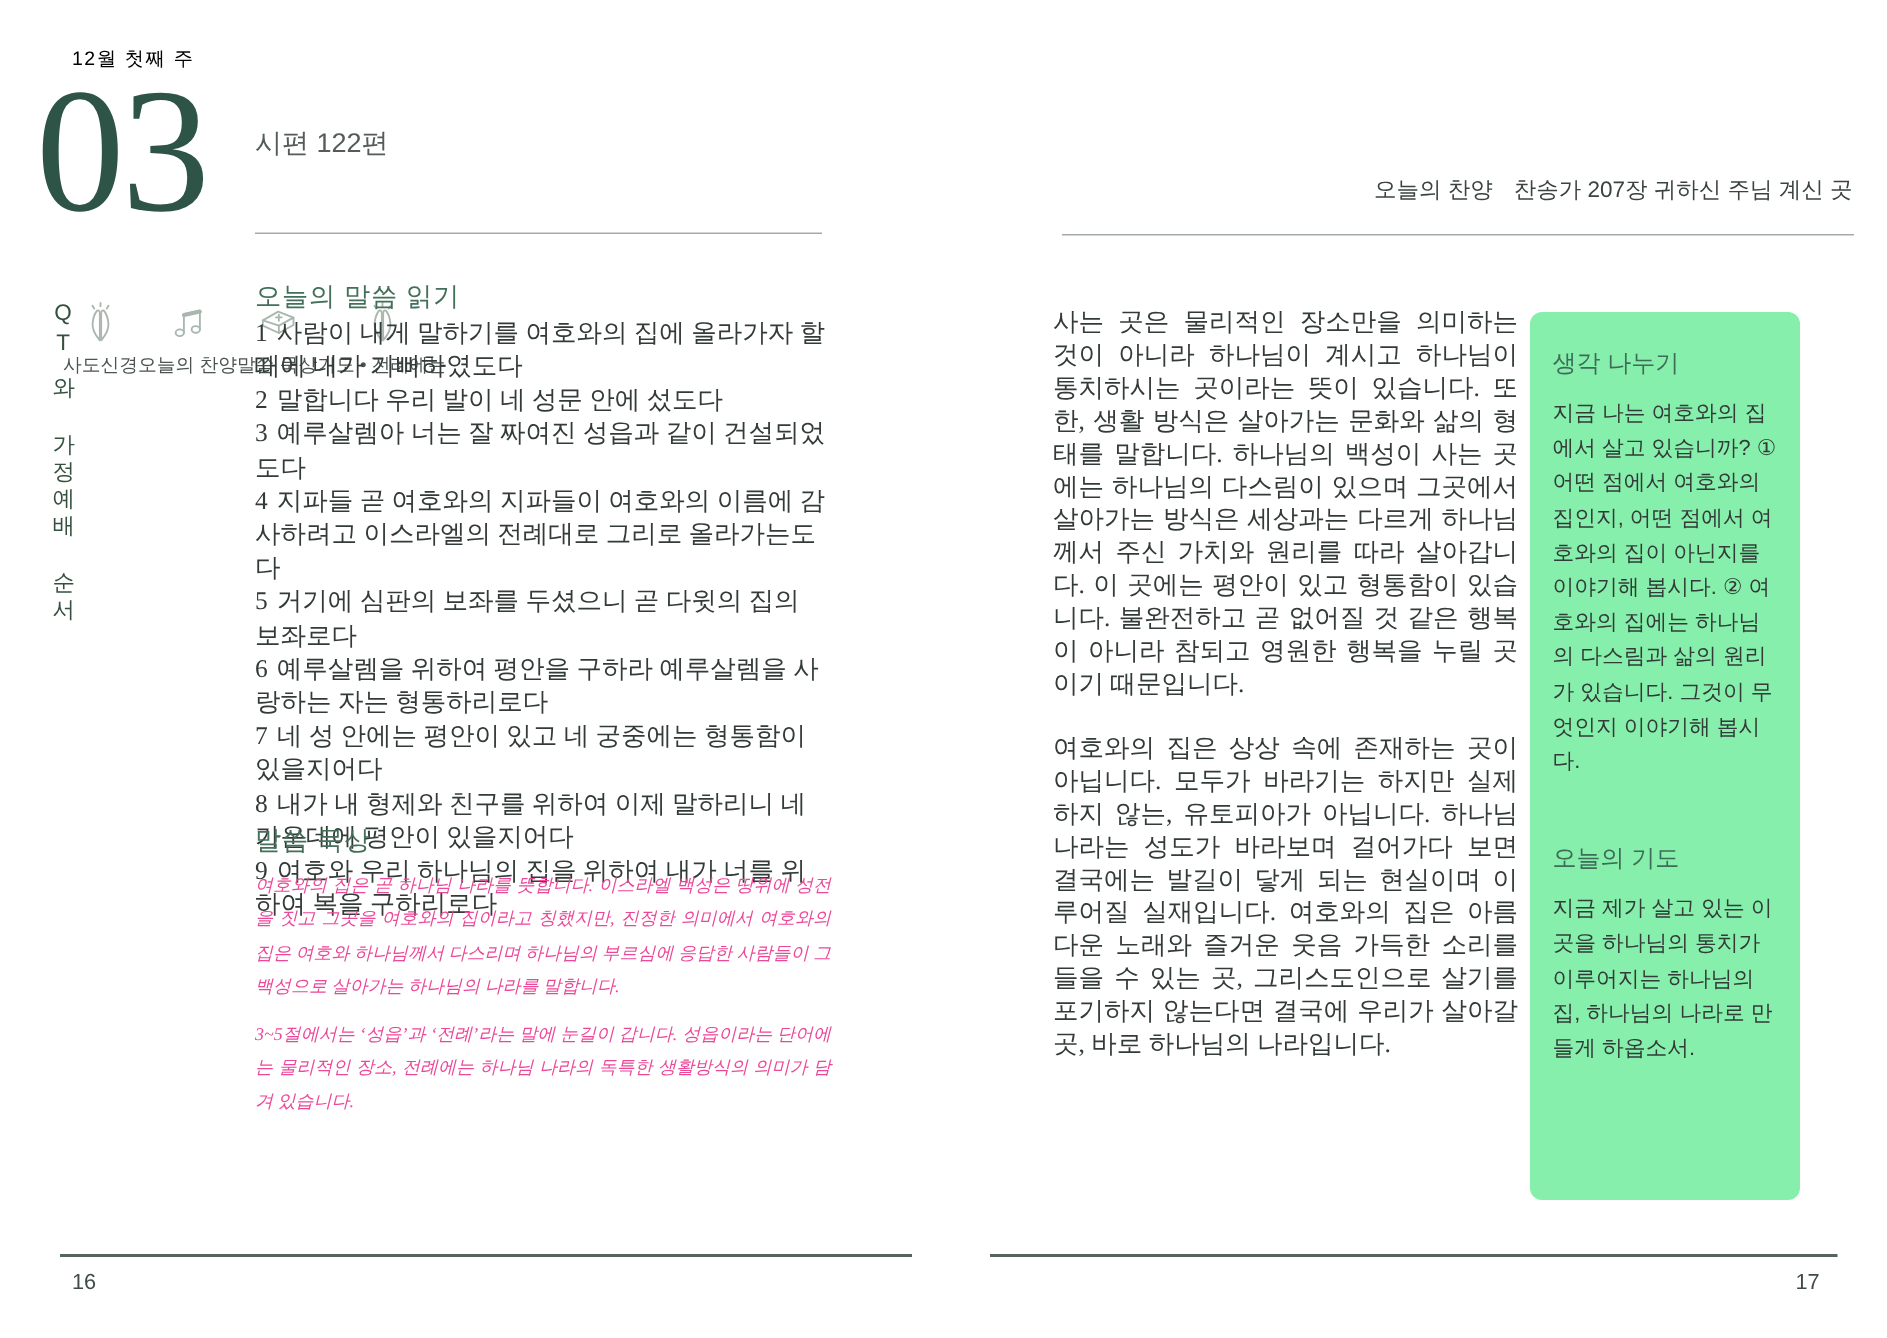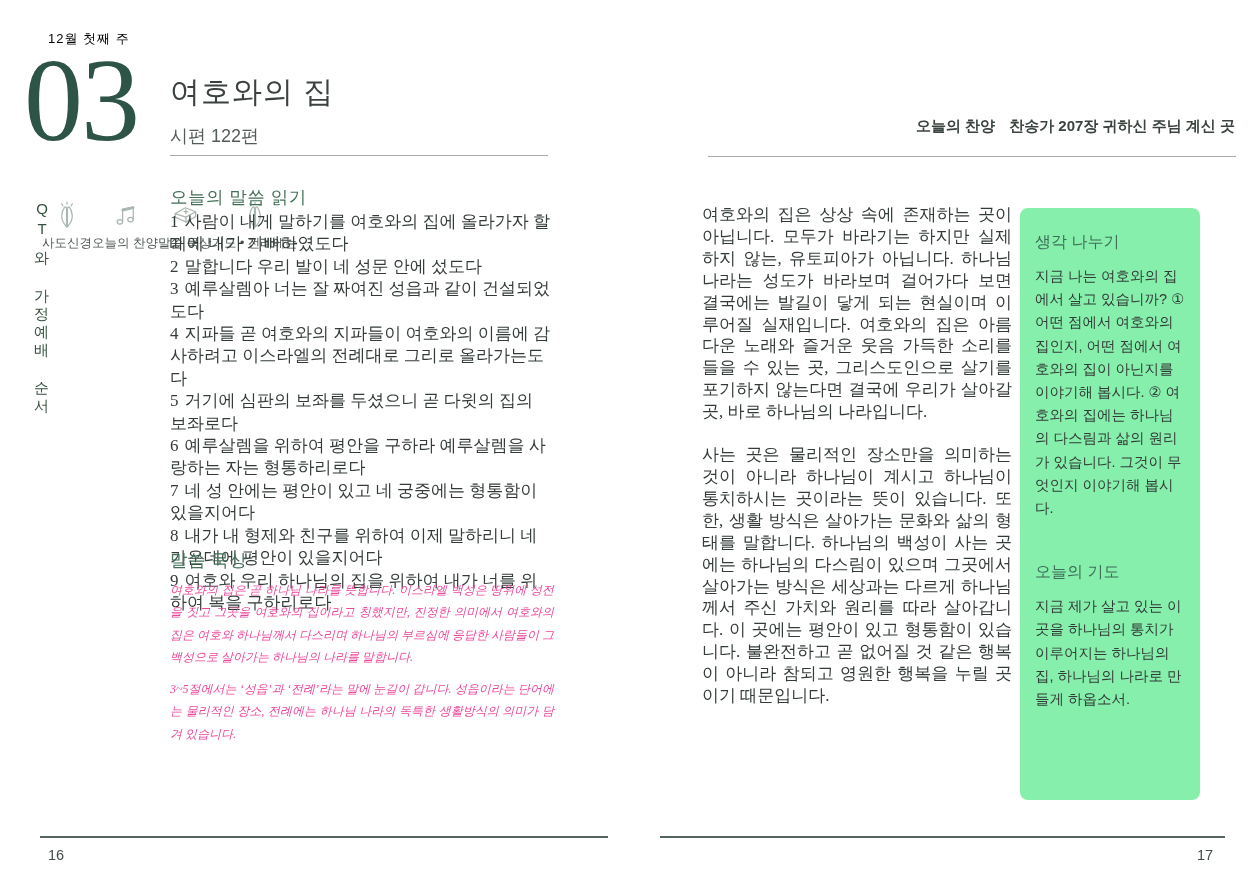--- a/index.html
+++ b/index.html
@@ -60,21 +60,20 @@
   .meditation-body {
     position:absolute; left:170px; top:579px; width:384px;
     font-family:"Liberation Serif","DejaVu Serif",serif;
     font-size:12px; line-height:22.3px; color:#ec4899; text-align:justify;font-style:italic;
   }
   .meditation-body p + p { margin-top:10px; }
   
   .praise-header {
     position:absolute; right:23px; top:117px; font-size:15px; color:#3a433e;
     white-space:nowrap;
-    font-weight:bold;
   }
   .praise-header .praise-label { margin-right:14px; }
   .praise-rule {
     position:absolute; left:708px; top:156px; width:528px; height:1px; background:#a4aba7;
   }
   .right-col {
     position:absolute; left:702px; top:204px; width:310px;
     font-family:"Liberation Serif","DejaVu Serif",serif;
     font-size:17px; line-height:21.9px; color:#333b38; text-align:justify;
   }
@@ -102,21 +101,20 @@
 </style>
 </head>
 <body>
 
 <div class="root">
 
   <div class="week-label">12월 첫째 주</div>
   <div class="day-number">03</div>
 
   <div class="title-block">
-    <div class="lesson-title">여호와의 집</div>
     <div class="lesson-subtitle">시편 122편</div>
   </div>
   <div class="title-rule"></div>
 
   <div class="vertical-label">
     <span>QT와</span>
     <span>가정예배</span>
     <span>순서</span>
   </div>
 
@@ -181,22 +179,22 @@
 
   <div class="footer-line-left"></div>
   <div class="pageno pageno-left">16</div>
 
   <div class="praise-header">
     <span class="praise-label">오늘의 찬양</span><span>찬송가 207장 귀하신 주님 계신 곳</span>
   </div>
   <div class="praise-rule"></div>
 
   <div class="right-col">
+    <p>사는 곳은 물리적인 장소만을 의미하는 것이 아니라 하나님이 계시고 하나님이 통치하시는 곳이라는 뜻이 있습니다. 또한, 생활 방식은 살아가는 문화와 삶의 형태를 말합니다. 하나님의 백성이 사는 곳에는 하나님의 다스림이 있으며 그곳에서 살아가는 방식은 세상과는 다르게 하나님께서 주신 가치와 원리를 따라 살아갑니다. 이 곳에는 평안이 있고 형통함이 있습니다. 불완전하고 곧 없어질 것 같은 행복이 아니라 참되고 영원한 행복을 누릴 곳이기 때문입니다.</p>
     <p>여호와의 집은 상상 속에 존재하는 곳이 아닙니다. 모두가 바라기는 하지만 실제하지 않는, 유토피아가 아닙니다. 하나님 나라는 성도가 바라보며 걸어가다 보면 결국에는 발길이 닿게 되는 현실이며 이루어질 실재입니다. 여호와의 집은 아름다운 노래와 즐거운 웃음 가득한 소리를 들을 수 있는 곳, 그리스도인으로 살기를 포기하지 않는다면 결국에 우리가 살아갈 곳, 바로 하나님의 나라입니다.</p>
-    <p>사는 곳은 물리적인 장소만을 의미하는 것이 아니라 하나님이 계시고 하나님이 통치하시는 곳이라는 뜻이 있습니다. 또한, 생활 방식은 살아가는 문화와 삶의 형태를 말합니다. 하나님의 백성이 사는 곳에는 하나님의 다스림이 있으며 그곳에서 살아가는 방식은 세상과는 다르게 하나님께서 주신 가치와 원리를 따라 살아갑니다. 이 곳에는 평안이 있고 형통함이 있습니다. 불완전하고 곧 없어질 것 같은 행복이 아니라 참되고 영원한 행복을 누릴 곳이기 때문입니다.</p>
   </div>
 
   <div class="aside-box">
     <div>
       <div class="aside-heading">생각 나누기</div>
       <div class="aside-body">지금 나는 여호와의 집에서 살고 있습니까? ① 어떤 점에서 여호와의 집인지, 어떤 점에서 여호와의 집이 아닌지를 이야기해 봅시다. ② 여호와의 집에는 하나님의 다스림과 삶의 원리가 있습니다. 그것이 무엇인지 이야기해 봅시다.</div>
     </div>
     <div class="prayer-group">
       <div class="aside-heading">오늘의 기도</div>
       <div class="aside-body">지금 제가 살고 있는 이곳을 하나님의 통치가 이루어지는 하나님의 집, 하나님의 나라로 만들게 하옵소서.</div>

